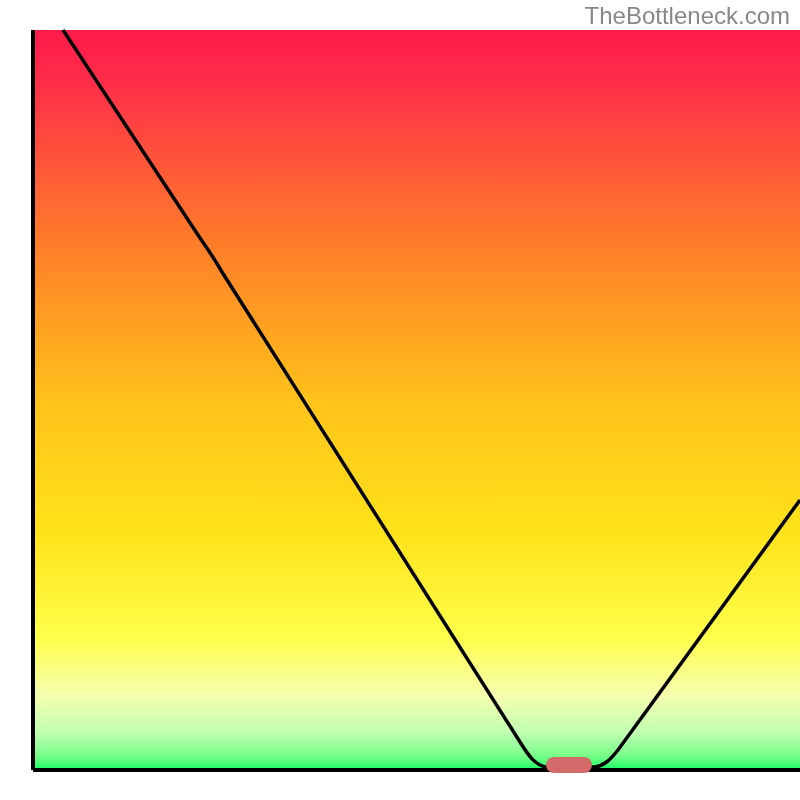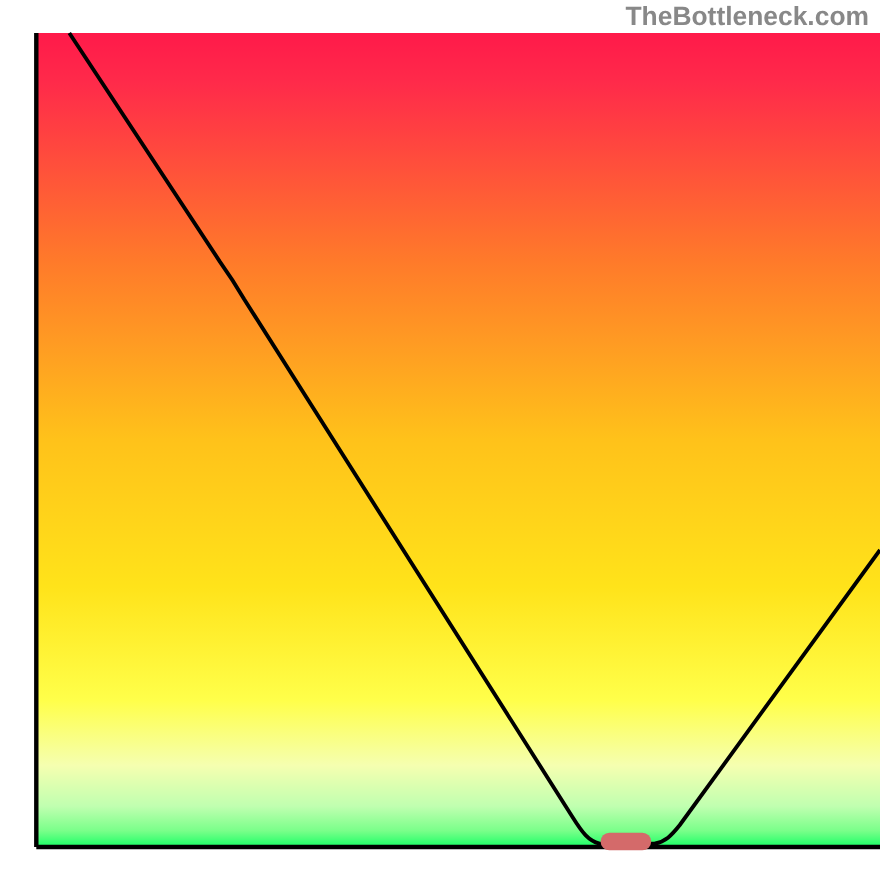--- a/index.html
+++ b/index.html
@@ -13,21 +13,21 @@
   .container {
     width: 800px;
     height: 800px;
     position: relative;
   }
   .watermark {
     position: absolute;
     top: 2px;
     right: 10px;
     font-size: 24px;
-    font-weight: bold;
+    font-weight: normal;
     color: #888;
     z-index: 10;
     text-align: right;
   }
   svg {
     display: block;
   }
 </style>
 </head>
 <body>

